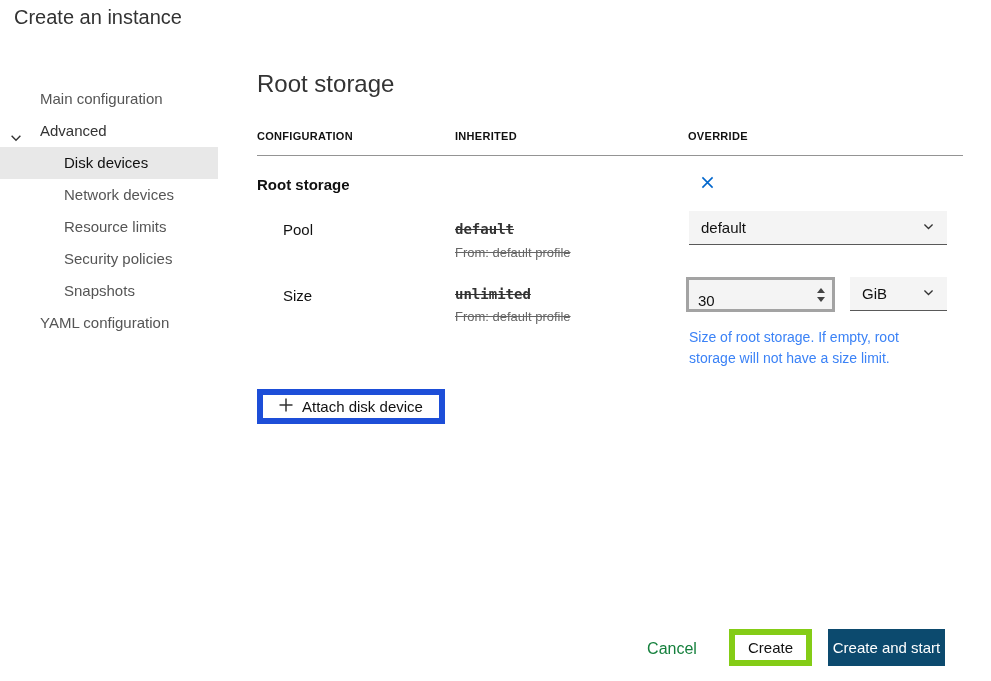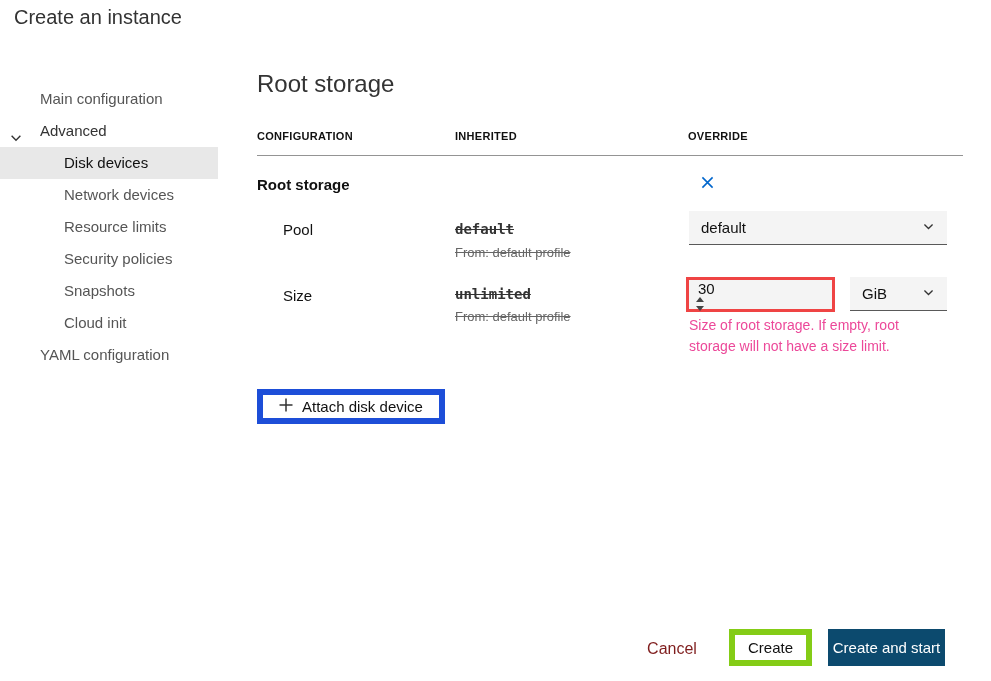--- a/index.html
+++ b/index.html
@@ -91,23 +91,23 @@
     padding:0 12px;
     font-size:15px; color:#111;
     cursor:pointer;
   }
   #pool-select { left:689px; top:211px; width:258px; height:34px; }
   #unit-select { left:850px; top:277px; width:97px; height:34px; }
 
   
   #size-input-wrap {
     left:686px; top:277px; width:149px; height:35px;
-    border:3px solid #ef4444;
+    border:3px solid #a3a3a3;
     background:#f4f4f4;
-    display:flex; align-items:flex-start;flex-direction:column;
+    display:flex; align-items:flex-end;
   }
   #size-input {
     flex:1; min-width:0;
     border:none; background:transparent; outline:none;
     font-family:"Liberation Sans", sans-serif;
     font-size:15px; color:#111;
     padding-left:9px;
   }
   #size-stepper {
     width:22px; height:100%;
@@ -120,42 +120,42 @@
     border-left:4px solid transparent; border-right:4px solid transparent;
     border-bottom:5px solid #444;
   }
   .spin-down {
     width:0; height:0; margin-top:4px;
     border-left:4px solid transparent; border-right:4px solid transparent;
     border-top:5px solid #444;
   }
 
   #size-help {
-    left:689px; top:315px; width:260px;
-    font-size:14px; line-height:21px; color:#ec4899;
+    left:689px; top:327px; width:260px;
+    font-size:14px; line-height:21px; color:#3b82f6;
   }
 
   
   #attach-disk-btn {
     left:257px; top:389px; height:35px;
     padding:0 16px;
     background:#fff;
     border:6px solid #1d4ed8;
     font-family:"Liberation Sans", sans-serif;
     font-size:15px; color:#111;
     display:flex; align-items:center; gap:9px;
     cursor:pointer;
   }
 
   
   #cancel-btn {
     left:640px; top:630px; width:64px; height:37px;
     background:none; border:none;
     font-family:"Liberation Sans", sans-serif;
-    font-size:16px; color:#7f1d1d;
+    font-size:16px; color:#15803d;
     cursor:pointer;
   }
   #create-btn {
     left:729px; top:629px; width:83px; height:37px;
     background:#fff; border:6px solid #84cc16;
     font-family:"Liberation Sans", sans-serif;
     font-size:15px; color:#111;
     cursor:pointer;
   }
   #create-start-btn {
@@ -191,23 +191,20 @@
   </div>
   <div class="side-item lvl2">
     <span>Resource limits</span>
   </div>
   <div class="side-item lvl2">
     <span>Security policies</span>
   </div>
   <div class="side-item lvl2">
     <span>Snapshots</span>
   </div>
-  <div class="side-item lvl2">
-    <span>Cloud init</span>
-  </div>
   <div class="side-item lvl1">
     <span>YAML configuration</span>
   </div>
 </nav>
 
 <h2 id="main-heading" class="abs">Root storage</h2>
 
 <div id="hdr-configuration" class="abs col-header">CONFIGURATION</div>
 <div id="hdr-inherited" class="abs col-header">INHERITED</div>
 <div id="hdr-override" class="abs col-header">OVERRIDE</div>

